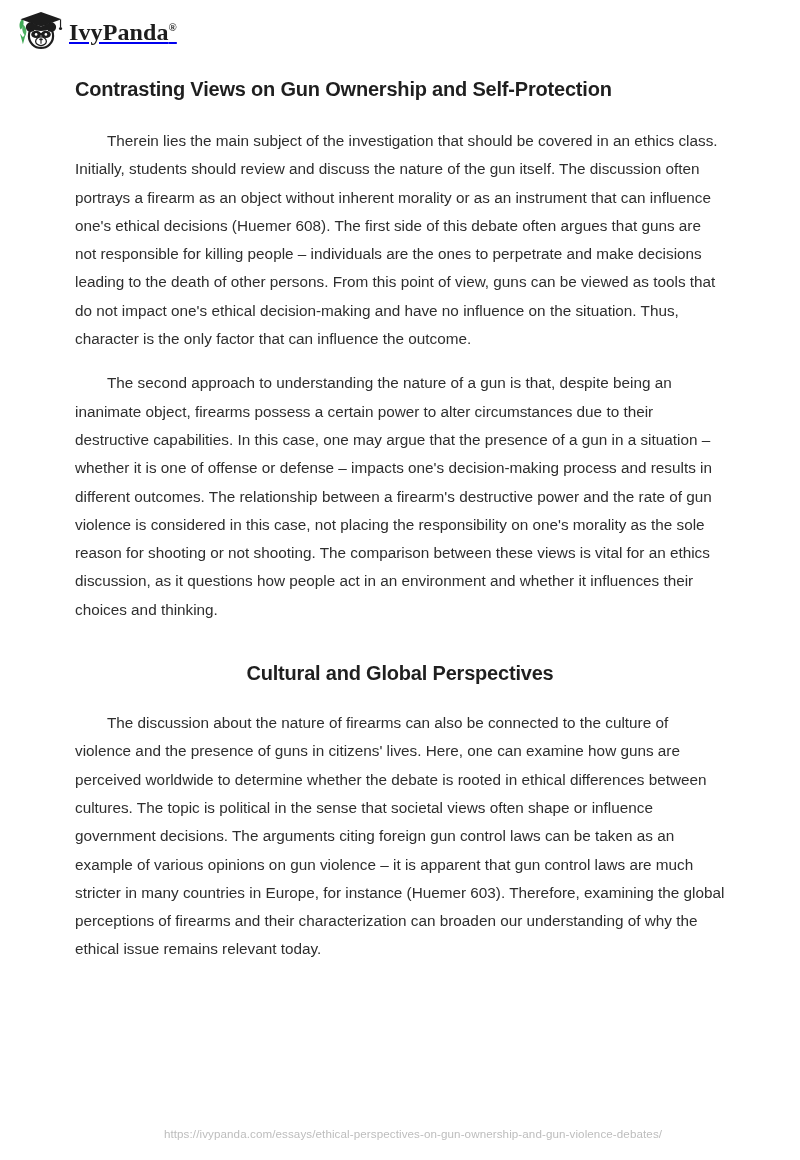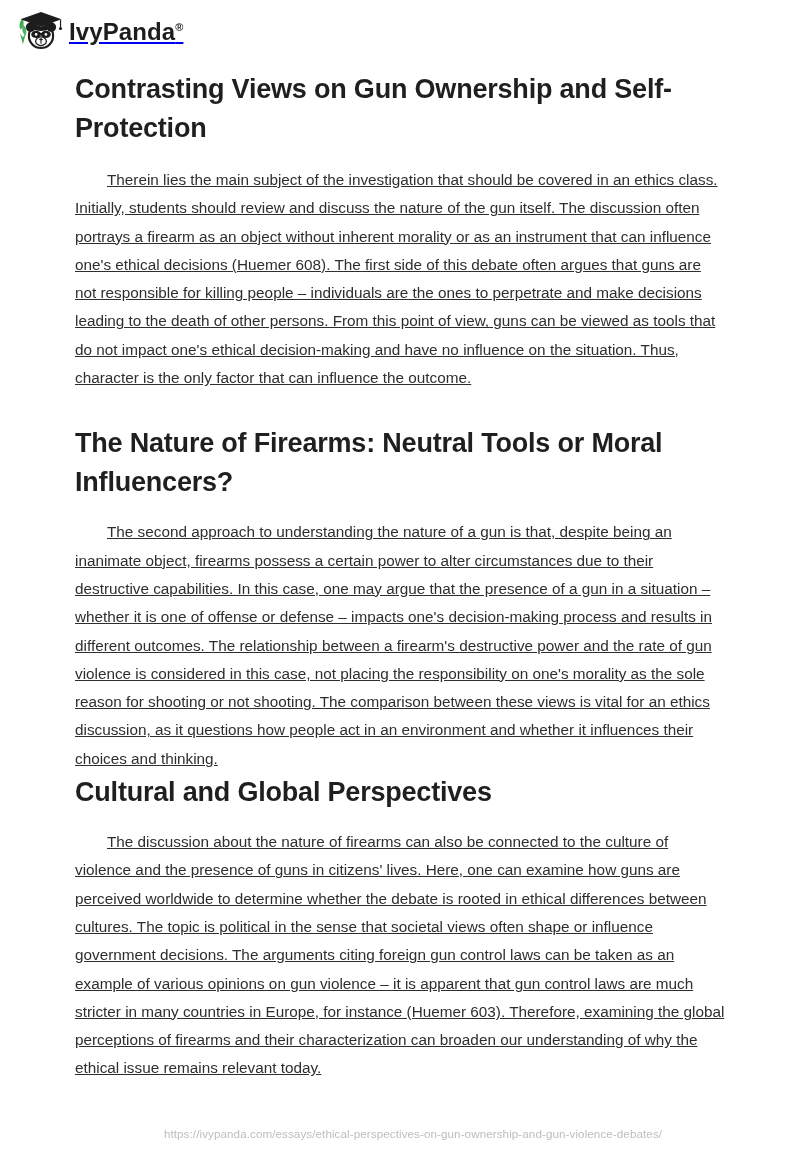--- a/index.html
+++ b/index.html
@@ -33,21 +33,21 @@
     display: flex;
     align-items: center;
     height: 42px;
   }
   .brand-mark {
     width: 50px;
     height: 42px;
     display: block;
   }
   .brand-word {
-    font-family: Liberation Sans, sans-serif;
+    font-family: Liberation Serif, serif;
     font-weight: bold;
     font-size: 24px;
     letter-spacing: 0.1px;
     color: #1d1d1d;
     margin-left: 3px;
     line-height: 1;
     position: relative;
     top: 1px;
   }
   .brand-word .reg {
@@ -67,40 +67,41 @@
   }
 
   
   .doc {
     position: absolute;
     left: 75px;
     top: 70px;
     width: 650px;
   }
   h1.section-heading {
-    font-size: 27px;
+    font-size: 20px;
     line-height: 39px;
     font-weight: bold;
     color: #1f1f1f;
     margin: 0 0 4px 0;
     letter-spacing: -0.2px;
   }
   h1.heading-2 {
     margin-top: 32px;
   }
   h1.heading-3 {
+    margin-top: 30px;
+    text-align: center;
   }
   p.body-text {
     font-size: 15.3px;
     line-height: 28.3px;
     color: #2e2e2e;
     margin: 16px 0 0 0;
     text-indent: 32px;
     text-align: left;
-    text-decoration: underline;
   }
   p.first-para { margin-top: 18px; }
 
   
   .page-footer {
     position: absolute;
     left: 0;
     bottom: 18px;
     width: 800px;
     text-align: center;
@@ -159,21 +160,20 @@
     <span class="brand-word"><span>IvyPanda</span><span class="reg">®</span></span>
   </a>
 
 </div>
 
 <div class="doc">
 
   <h1 class="section-heading heading-1">Contrasting Views on Gun Ownership and Self-Protection</h1>
   <p class="body-text first-para">Therein lies the main subject of the investigation that should be covered in an ethics class. Initially, students should review and discuss the nature of the gun itself. The discussion often portrays a firearm as an object without inherent morality or as an instrument that can influence one's ethical decisions (Huemer 608). The first side of this debate often argues that guns are not responsible for killing people – individuals are the ones to perpetrate and make decisions leading to the death of other persons. From this point of view, guns can be viewed as tools that do not impact one's ethical decision-making and have no influence on the situation. Thus, character is the only factor that can influence the outcome.</p>
 
-  <h1 class="section-heading heading-2">The Nature of Firearms: Neutral Tools or Moral Influencers?</h1>
   <p class="body-text">The second approach to understanding the nature of a gun is that, despite being an inanimate object, firearms possess a certain power to alter circumstances due to their destructive capabilities. In this case, one may argue that the presence of a gun in a situation – whether it is one of offense or defense – impacts one's decision-making process and results in different outcomes. The relationship between a firearm's destructive power and the rate of gun violence is considered in this case, not placing the responsibility on one's morality as the sole reason for shooting or not shooting. The comparison between these views is vital for an ethics discussion, as it questions how people act in an environment and whether it influences their choices and thinking.</p>
 
   <h1 class="section-heading heading-3">Cultural and Global Perspectives</h1>
   <p class="body-text">The discussion about the nature of firearms can also be connected to the culture of violence and the presence of guns in citizens' lives. Here, one can examine how guns are perceived worldwide to determine whether the debate is rooted in ethical differences between cultures. The topic is political in the sense that societal views often shape or influence government decisions. The arguments citing foreign gun control laws can be taken as an example of various opinions on gun violence – it is apparent that gun control laws are much stricter in many countries in Europe, for instance (Huemer 603). Therefore, examining the global perceptions of firearms and their characterization can broaden our understanding of why the ethical issue remains relevant today.</p>
 
 </div>
 
 <div class="page-footer">
   <a class="footer-url" href="#">https://ivypanda.com/essays/ethical-perspectives-on-gun-ownership-and-gun-violence-debates/</a>
 </div>

